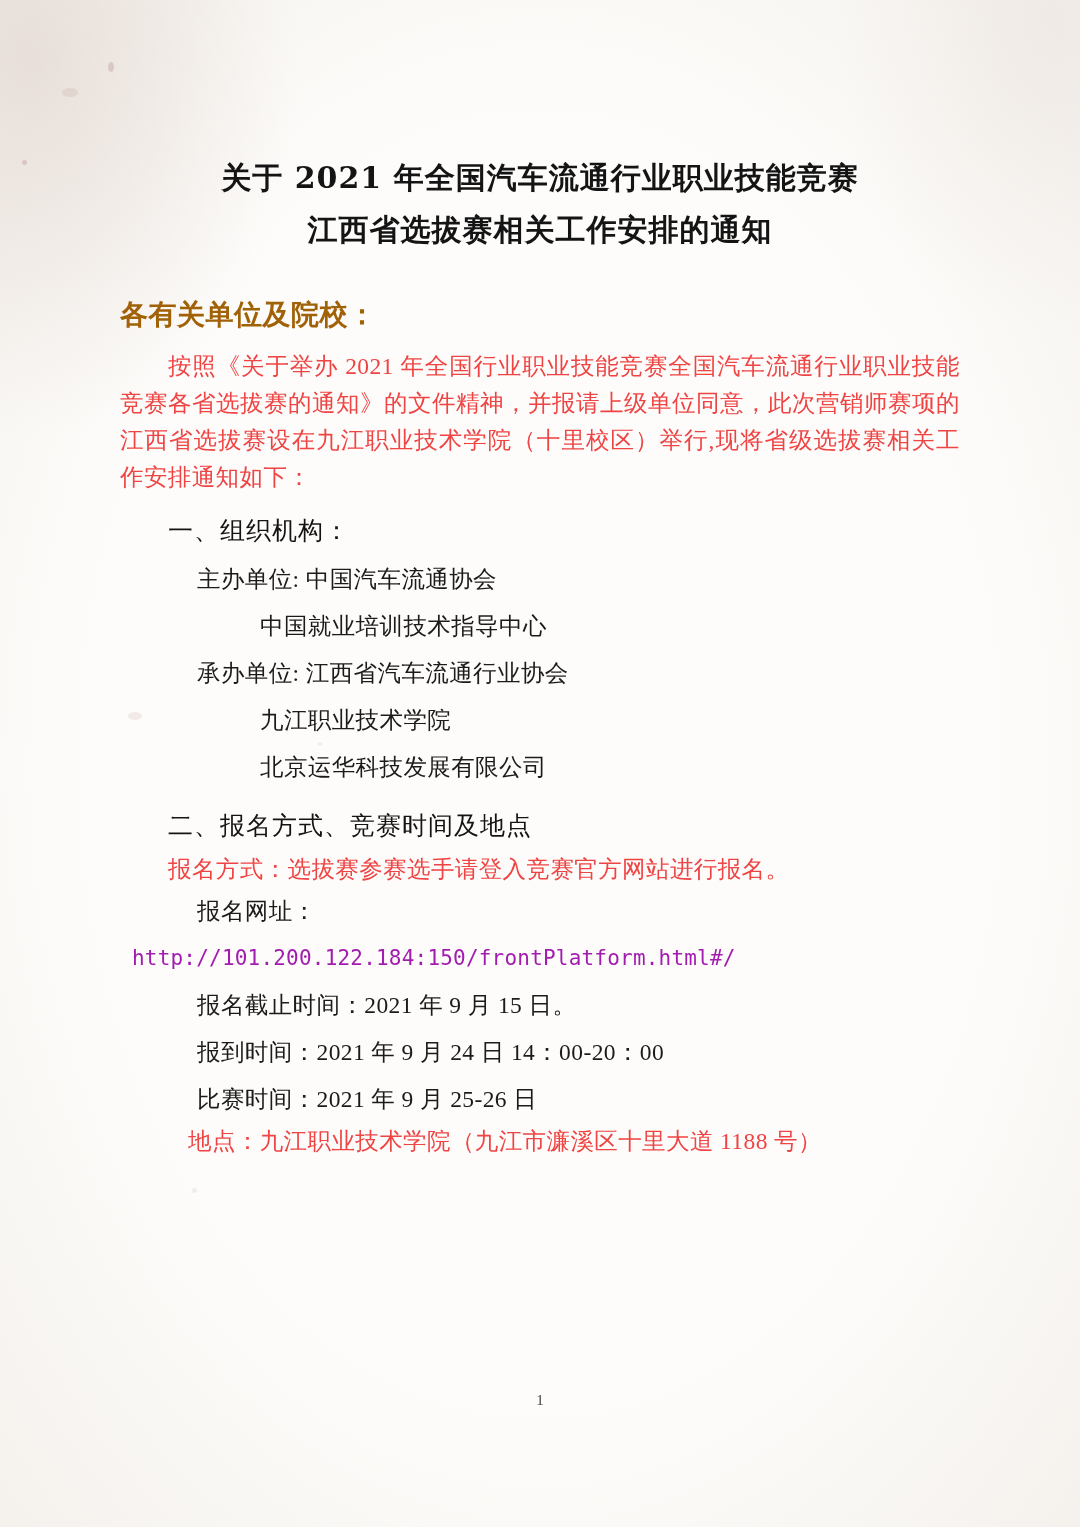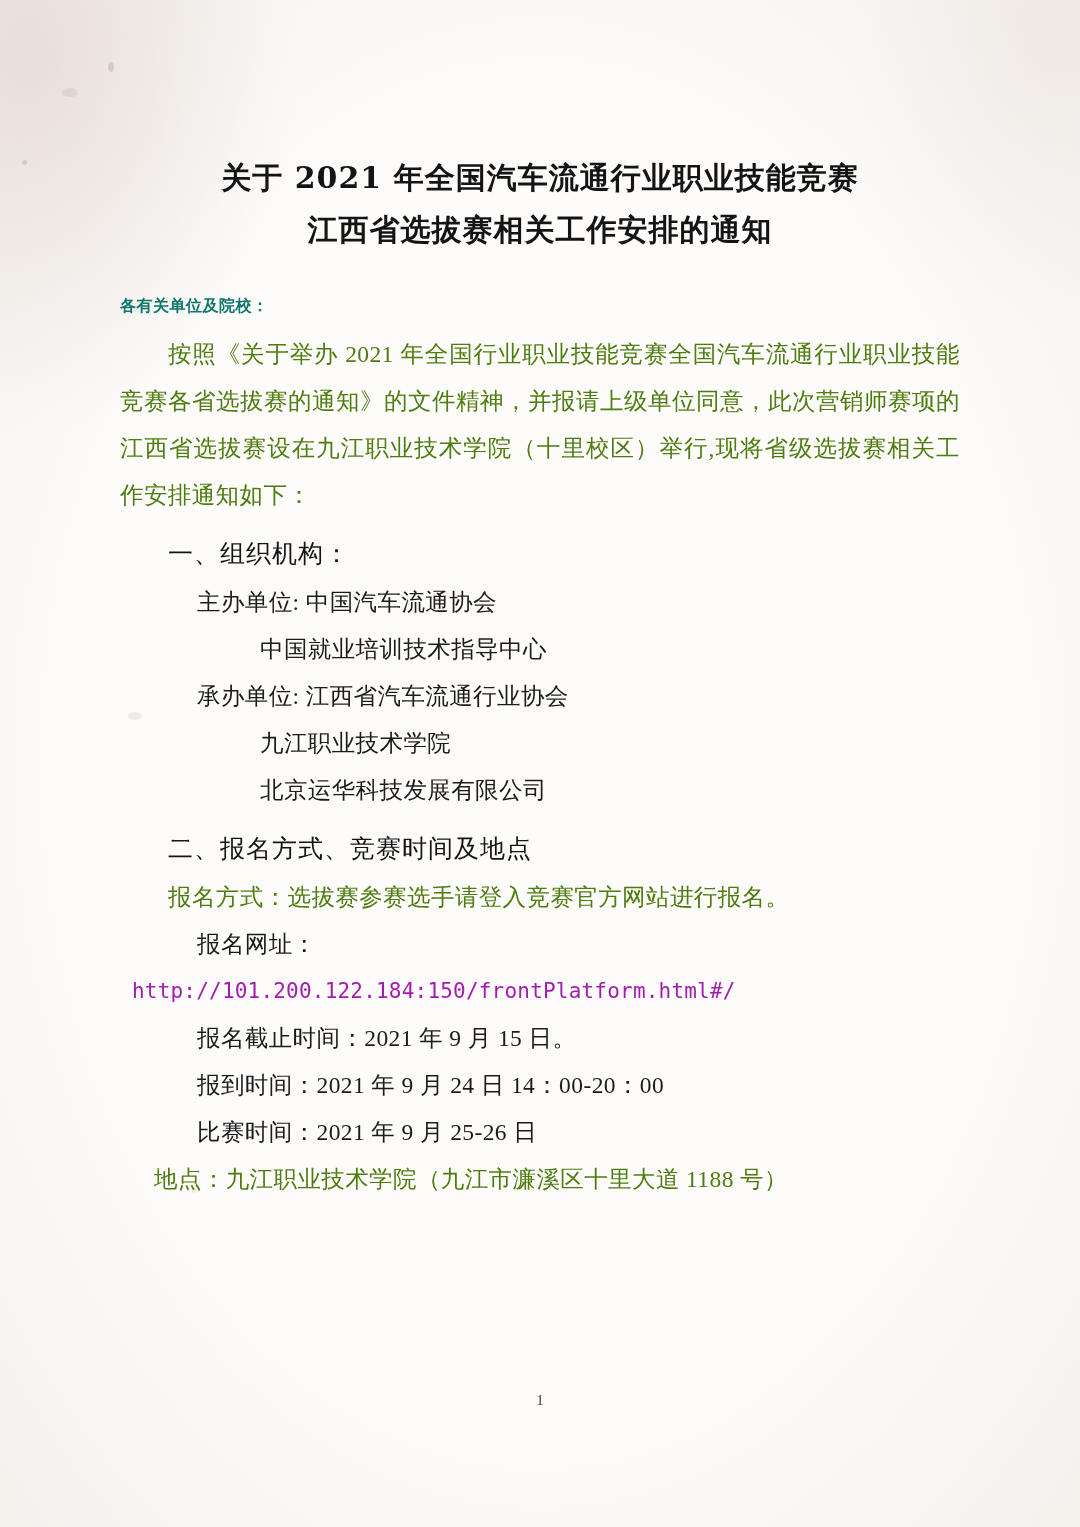--- a/index.html
+++ b/index.html
@@ -50,31 +50,31 @@
     letter-spacing: 1px;
     color: #141414;
   }
   .title-line-1 { margin-top: 152px; }
   .title-line-2 { margin-top: 0; }
 
   .salutation {
     margin-top: 40px;
     font-family: "DejaVu Serif", "Liberation Serif", serif;
     font-weight: bold;
-    font-size: 16px;
+    font-size: 28px;
     letter-spacing: 0.5px;
-    color: #0f766e;
+    color: #a16207;
   }
   p.body {
     margin: 0;
     font-size: 23.5px;
-    line-height: 47px;
+    line-height: 37px;
     letter-spacing: 0.4px;
     text-align: justify;
-    color: #4d7c0f;
+    color: #ef4444;
   }
   .para-block {
     margin-top: 14px;
   }
   .indent2 { text-indent: 48px; }
 
   .section-head {
     margin-top: 10px;
     margin-left: 48px;
     font-family: "DejaVu Serif", "Liberation Serif", serif;
@@ -146,19 +146,19 @@
     <div class="section-head">二、报名方式、竞赛时间及地点</div>
 
     <p class="body indent2">报名方式：选拔赛参赛选手请登入竞赛官方网站进行报名。</p>
 
     <p class="line ind-1">报名网址：</p>
     <p class="line url">http://101.200.122.184:150/frontPlatform.html#/</p>
     <p class="line ind-1">报名截止时间：2021 年 9 月 15 日。</p>
     <p class="line ind-1">报到时间：2021 年 9 月 24 日 14：00-20：00</p>
     <p class="line ind-1">比赛时间：2021 年 9 月 25-26 日</p>
 
-    <p class="body" style="margin-left:34px;text-indent:0;">地点：九江职业技术学院（九江市濂溪区十里大道 1188 号）</p>
+    <p class="body" style="margin-left:68px;text-indent:0;">地点：九江职业技术学院（九江市濂溪区十里大道 1188 号）</p>
 
   </div>
 
   <div class="page-number">1</div>
 
 </div>
 
 </body></html>

